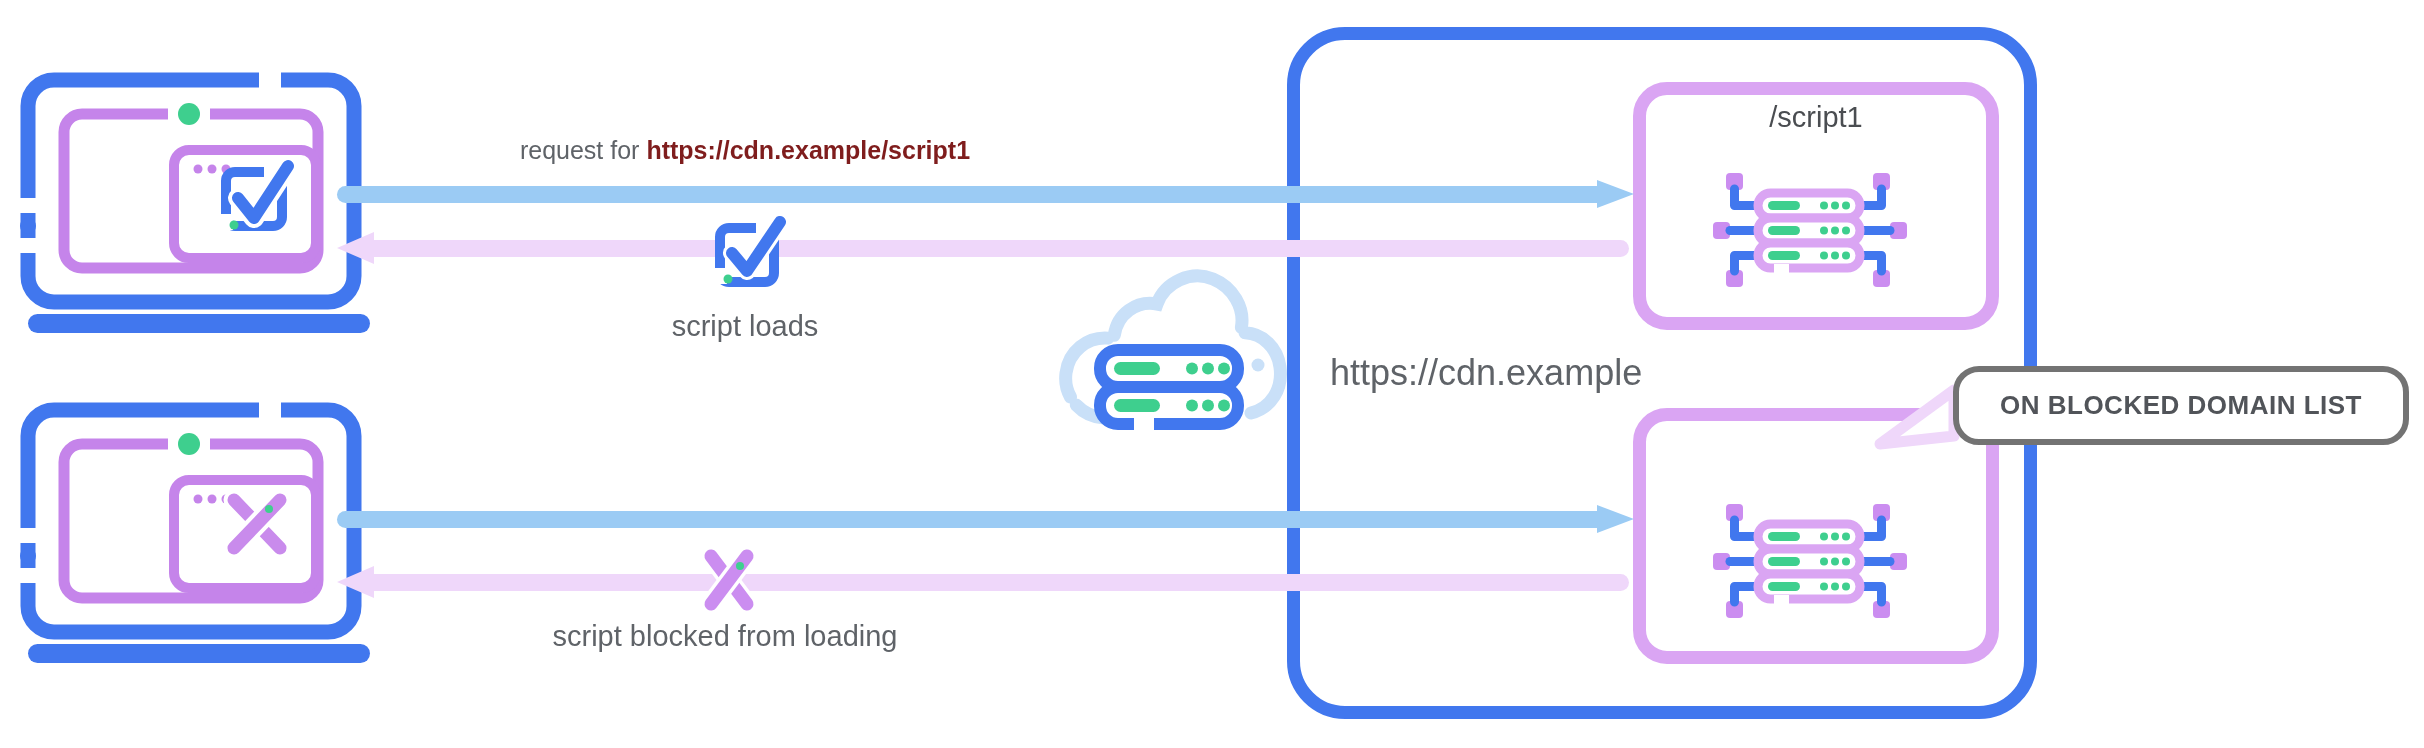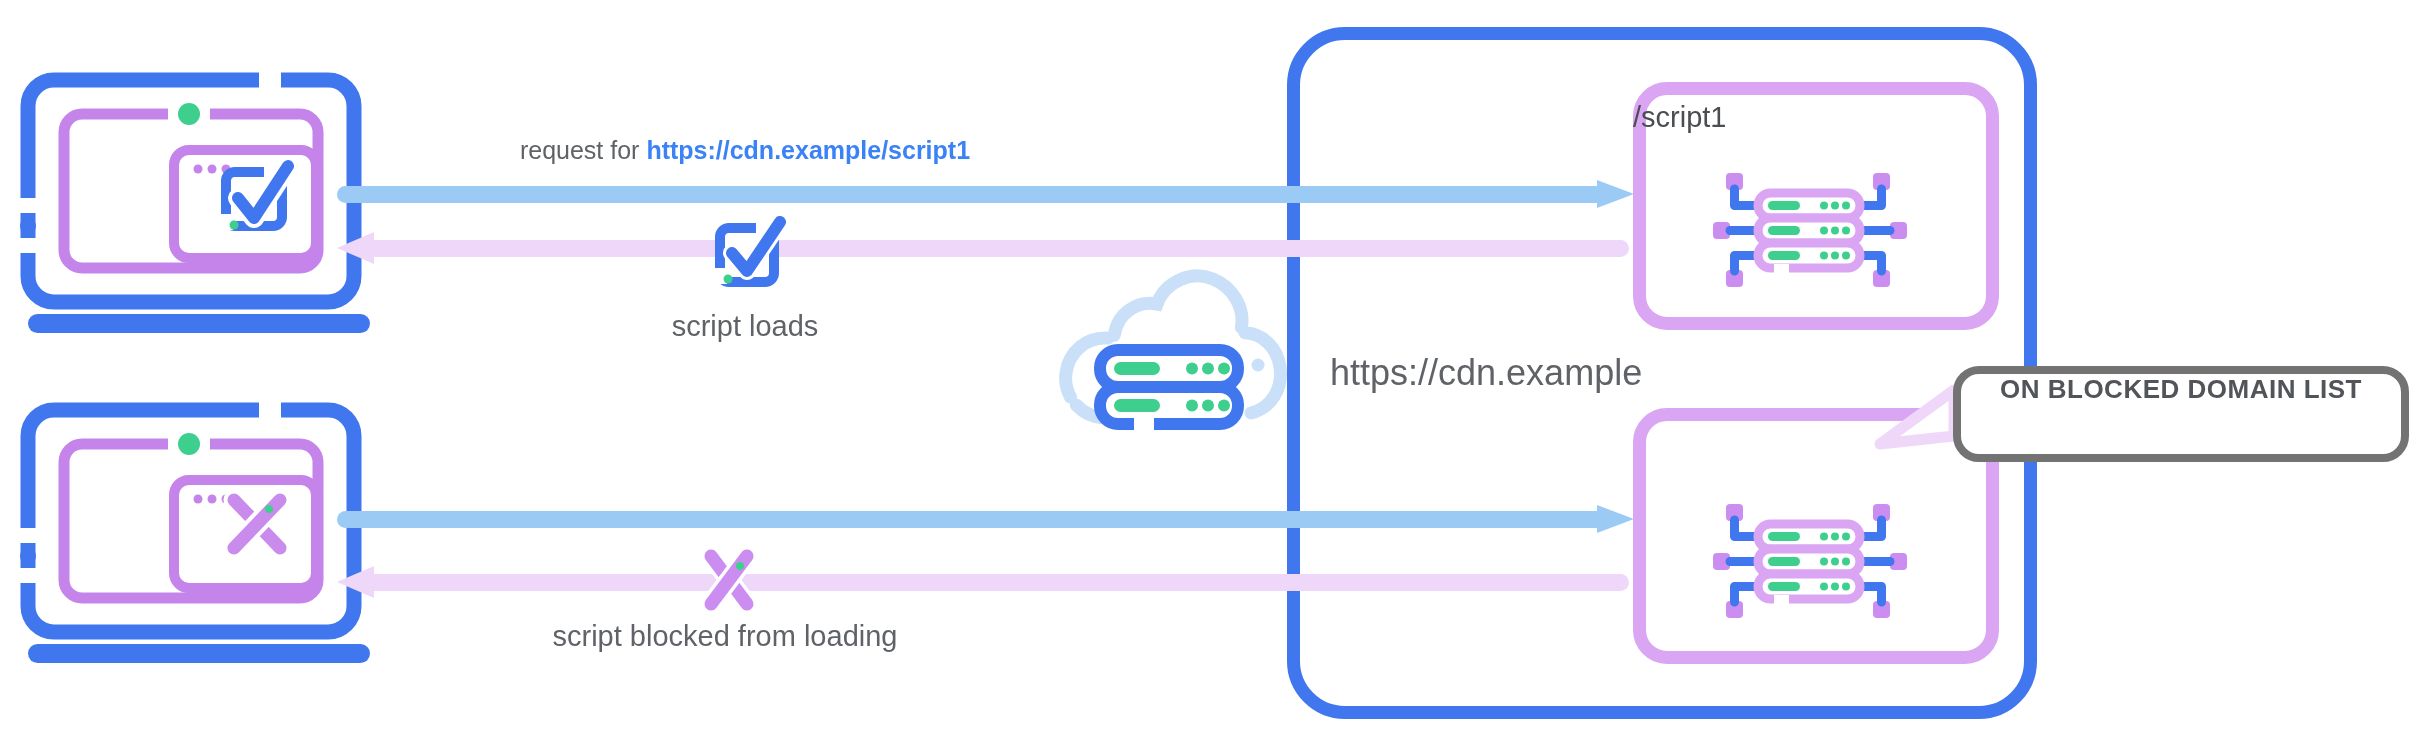--- a/index.html
+++ b/index.html
@@ -1,38 +1,38 @@
 <!DOCTYPE html>
 <html><head>
 <meta charset="utf-8">
 <style>
   html,body{margin:0;padding:0;background:#ffffff;}
   .canvas{position:relative;width:2424px;height:748px;background:#fff;overflow:hidden;
           font-family:"Liberation Sans",sans-serif;}
   
   .req-label{position:absolute;text-align:center;font-size:25px;color:#5f6368;z-index:4;}
-  .req-label b{color:#3b82f6;font-weight:700;}
+  .req-label b{color:#7f1d1d;font-weight:700;}
   .result-label{position:absolute;text-align:center;font-size:29px;color:#5f6368;z-index:4;}
   .cdn-title{position:absolute;font-size:36px;color:#5f6368;z-index:2;}
-  .script-label{position:absolute;text-align:left;font-size:29px;color:#4a4d51;z-index:3;}
+  .script-label{position:absolute;text-align:center;font-size:29px;color:#4a4d51;z-index:3;}
   
   .shaft{position:absolute;height:17px;z-index:3;}
   .shaft.blue{background:#9bcbf4;border-radius:9px 0 0 9px;}
   .shaft.pink{background:#efd7fa;border-radius:0 9px 9px 0;}
   .head{position:absolute;width:0;height:0;z-index:3;}
   .head.right{border-top:14px solid transparent;border-bottom:14px solid transparent;border-left:37px solid #9bcbf4;}
   .head.left{border-top:16px solid transparent;border-bottom:16px solid transparent;border-right:37px solid #efd7fa;}
   
   .cdn-box{position:absolute;left:1287px;top:27px;width:750px;height:692px;box-sizing:border-box;
            border:13px solid #4177ee;border-radius:58px;background:#fff;z-index:1;}
   .script-box{position:absolute;width:366px;box-sizing:border-box;border:13px solid #daa5f3;
               border-radius:34px;background:#fff;z-index:2;}
   
-  .callout{position:absolute;left:1953px;top:366px;width:456px;height:96px;box-sizing:border-box;
-           background:#fff;border:8px solid #737373;border-radius:26px;display:flex;
+  .callout{position:absolute;left:1953px;top:366px;width:456px;height:79px;box-sizing:border-box;
+           background:#fff;border:6px solid #737373;border-radius:26px;display:flex;align-items:center;
            justify-content:center;z-index:6;}
   .callout span{font-size:26px;font-weight:700;letter-spacing:.5px;color:#515459;}
   svg.icon{position:absolute;overflow:visible;}
 </style>
 </head>
 <body>
 
 <div class="canvas">
 
   <div class="cdn-box"></div>

